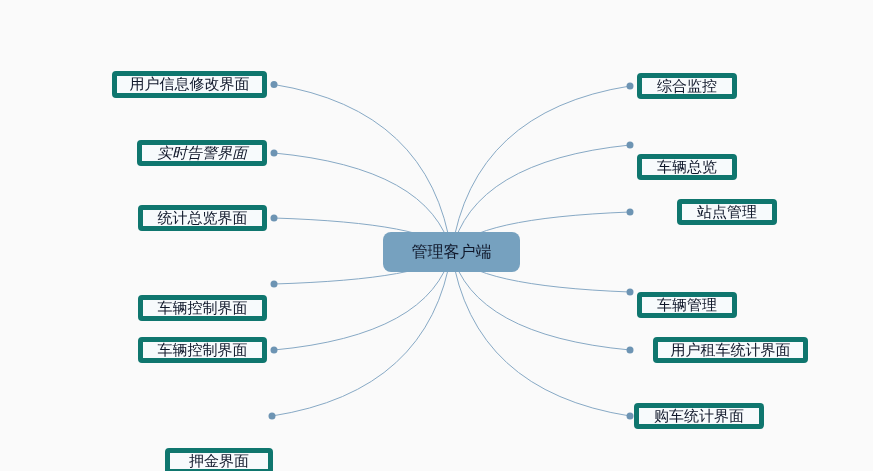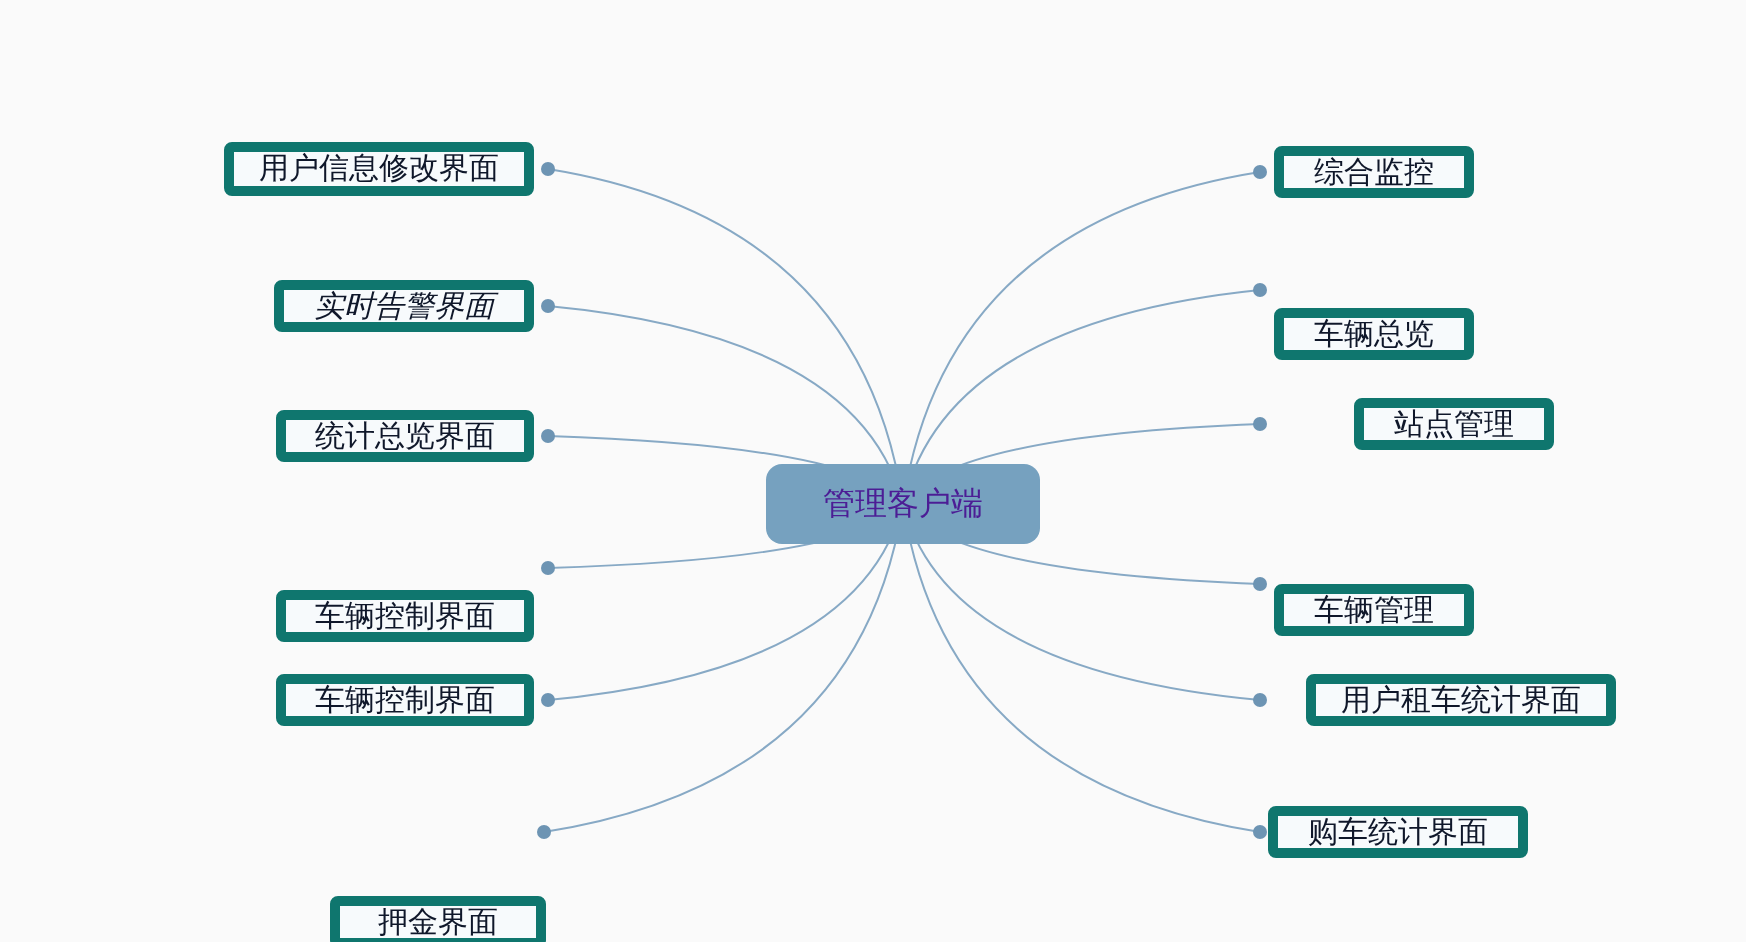--- a/index.html
+++ b/index.html
@@ -33,21 +33,21 @@
     white-space: nowrap;
     cursor: default;
   }
   .center-node {
     position: absolute;
     box-sizing: border-box;
     display: flex;
     align-items: center;
     justify-content: center;
     background: #76a1bf;
-    color: #4c1d95;
+    color: #0f172a;
     border-radius: 8px;
     font-size: 16px;
     white-space: nowrap;
     cursor: default;
   }
 </style>
 </head>
 <body>
 
 <div id="canvas">

